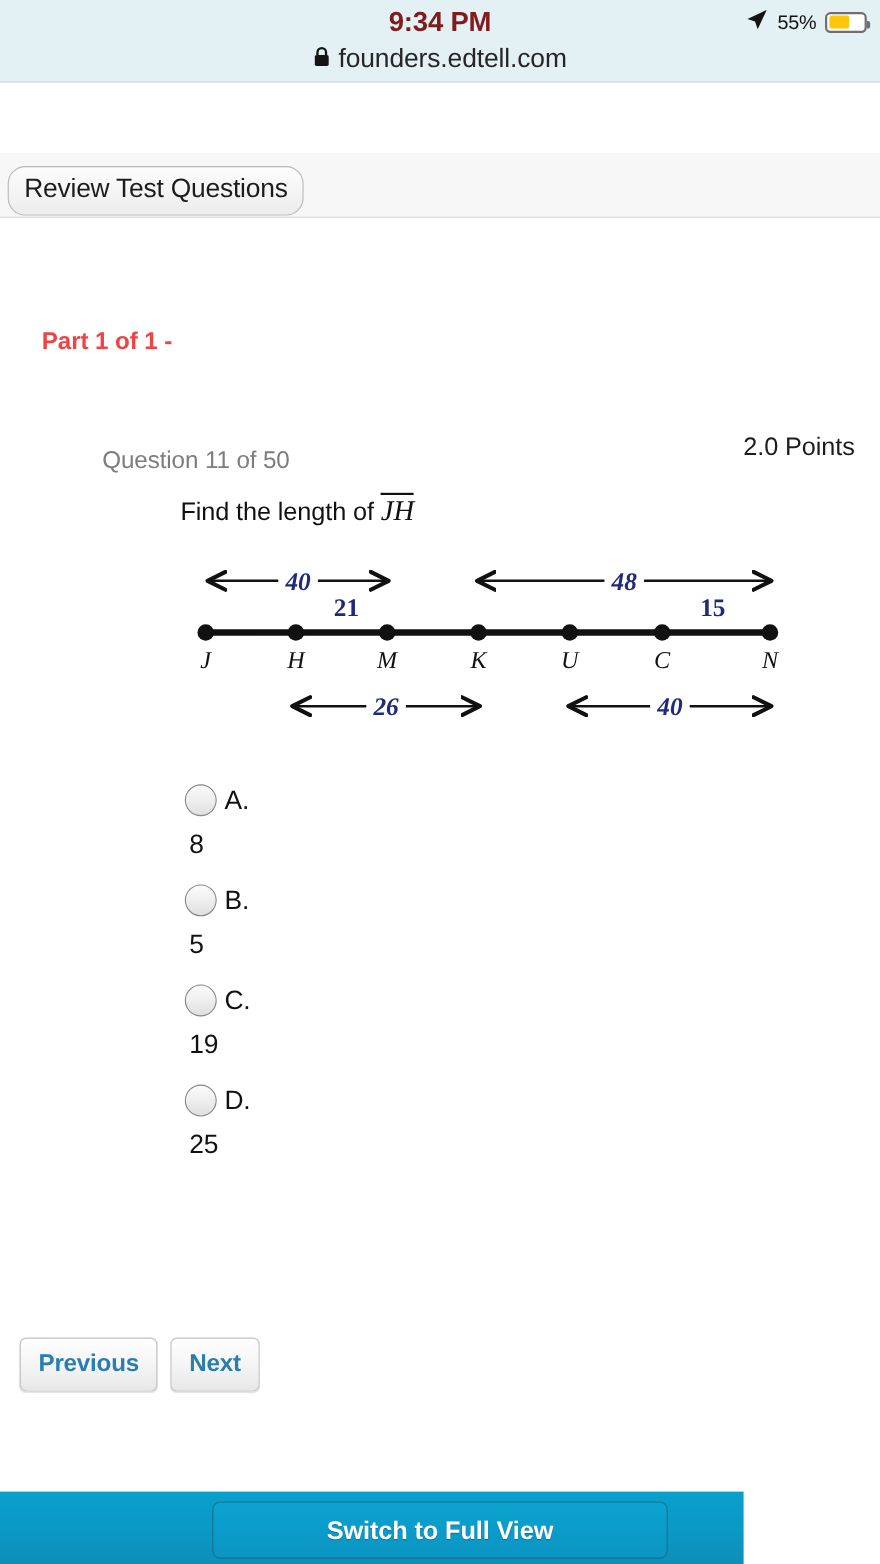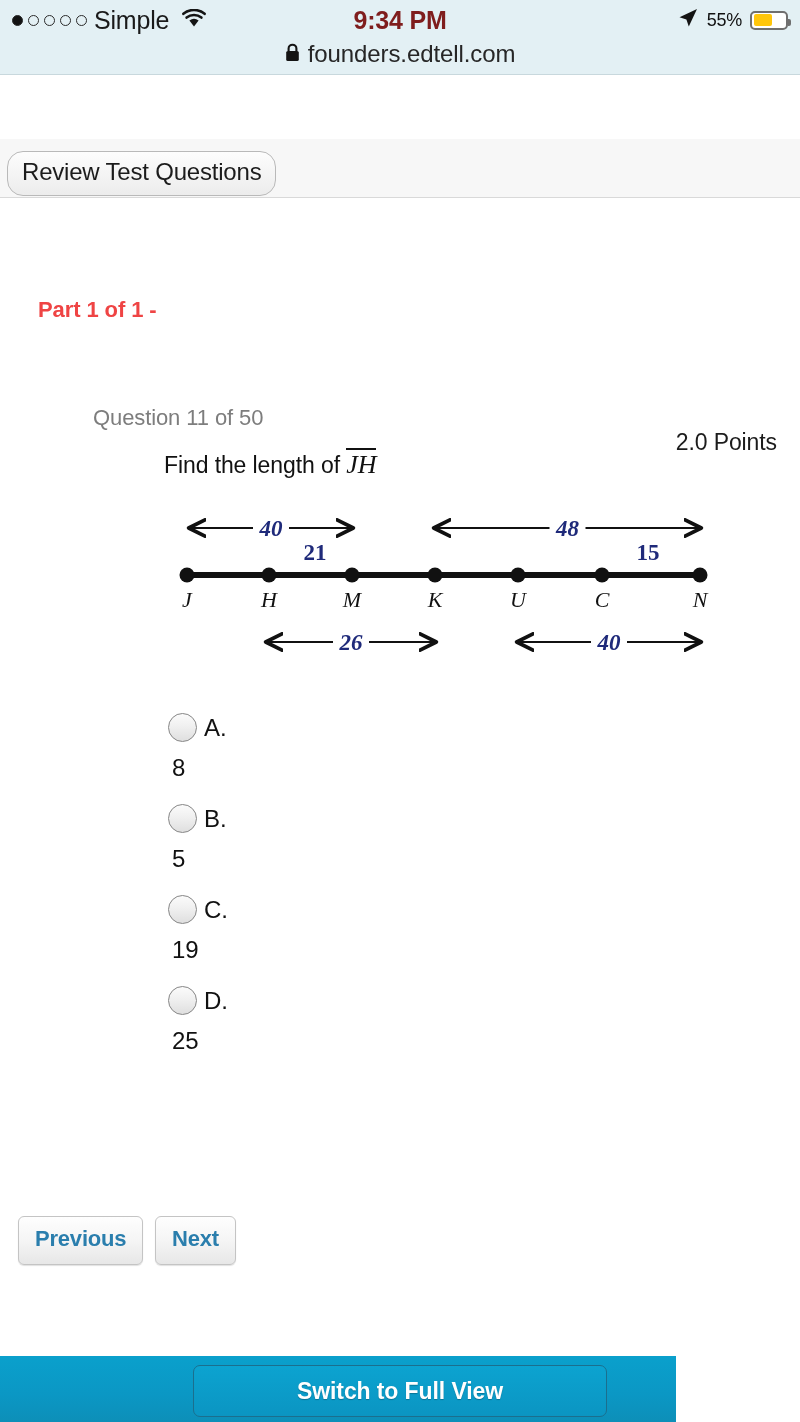--- a/index.html
+++ b/index.html
@@ -105,21 +105,21 @@
     position: absolute; left: 38px; top: 297px;
     font-size: 22px; font-weight: bold; color: #ef4444;
     letter-spacing: -0.1px;
   }
   .q-num {
     position: absolute; left: 93px; top: 405px;
     font-size: 22px; color: #7d7d7d; letter-spacing: -0.1px;
   }
   .q-points {
     position: absolute; right: 23px; top: 393px;
-    font-size: 23px; color: #1c1c1c; letter-spacing: -0.1px; margin-top: 36px;
+    font-size: 23px; color: #1c1c1c; letter-spacing: -0.1px;
   }
   .q-text {
     position: absolute; left: 164px; top: 448px;
     font-size: 23px; color: #111; letter-spacing: -0.1px;
     white-space: nowrap;
   }
   .seg {
     font-family: "Liberation Serif", serif;
     font-style: italic; font-size: 26px;
     border-top: 2px solid #111;
@@ -191,37 +191,20 @@
 </style>
 </head>
 <body>
 
 <div id="page">
 
   <div class="statusbar">
 
     <div class="sb-row1">
 
-      <div class="sb-left">
-        <div class="dots">
-          <span class="dot filled"></span>
-          <span class="dot"></span>
-          <span class="dot"></span>
-          <span class="dot"></span>
-          <span class="dot"></span>
-        </div>
-        <span class="carrier">Simple</span>
-        <span class="wifi">
-          <svg width="26" height="19" viewBox="0 0 26 19">
-            <path d="M13 17.4 L8.4 11.6 a7.3 7.3 0 0 1 9.2 0 Z" fill="#141414"></path>
-            <path d="M5.6 8.6 a11.6 11.6 0 0 1 14.8 0" stroke="#141414" stroke-width="2.6" fill="none" stroke-linecap="round"></path>
-            <path d="M2.4 4.8 a16.6 16.6 0 0 1 21.2 0" stroke="#141414" stroke-width="2.6" fill="none" stroke-linecap="round"></path>
-          </svg>
-        </span>
-      </div>
 
       <div class="sb-time">9:34 PM</div>
 
       <div class="sb-right">
         <span class="loc-arrow">
           <svg width="22" height="22" viewBox="0 0 22 22">
             <path d="M20 2 L2.5 10.2 L9.4 12.6 L11.8 19.5 Z" fill="#141414"></path>
           </svg>
         </span>
         <span class="batt-pct">55%</span>

